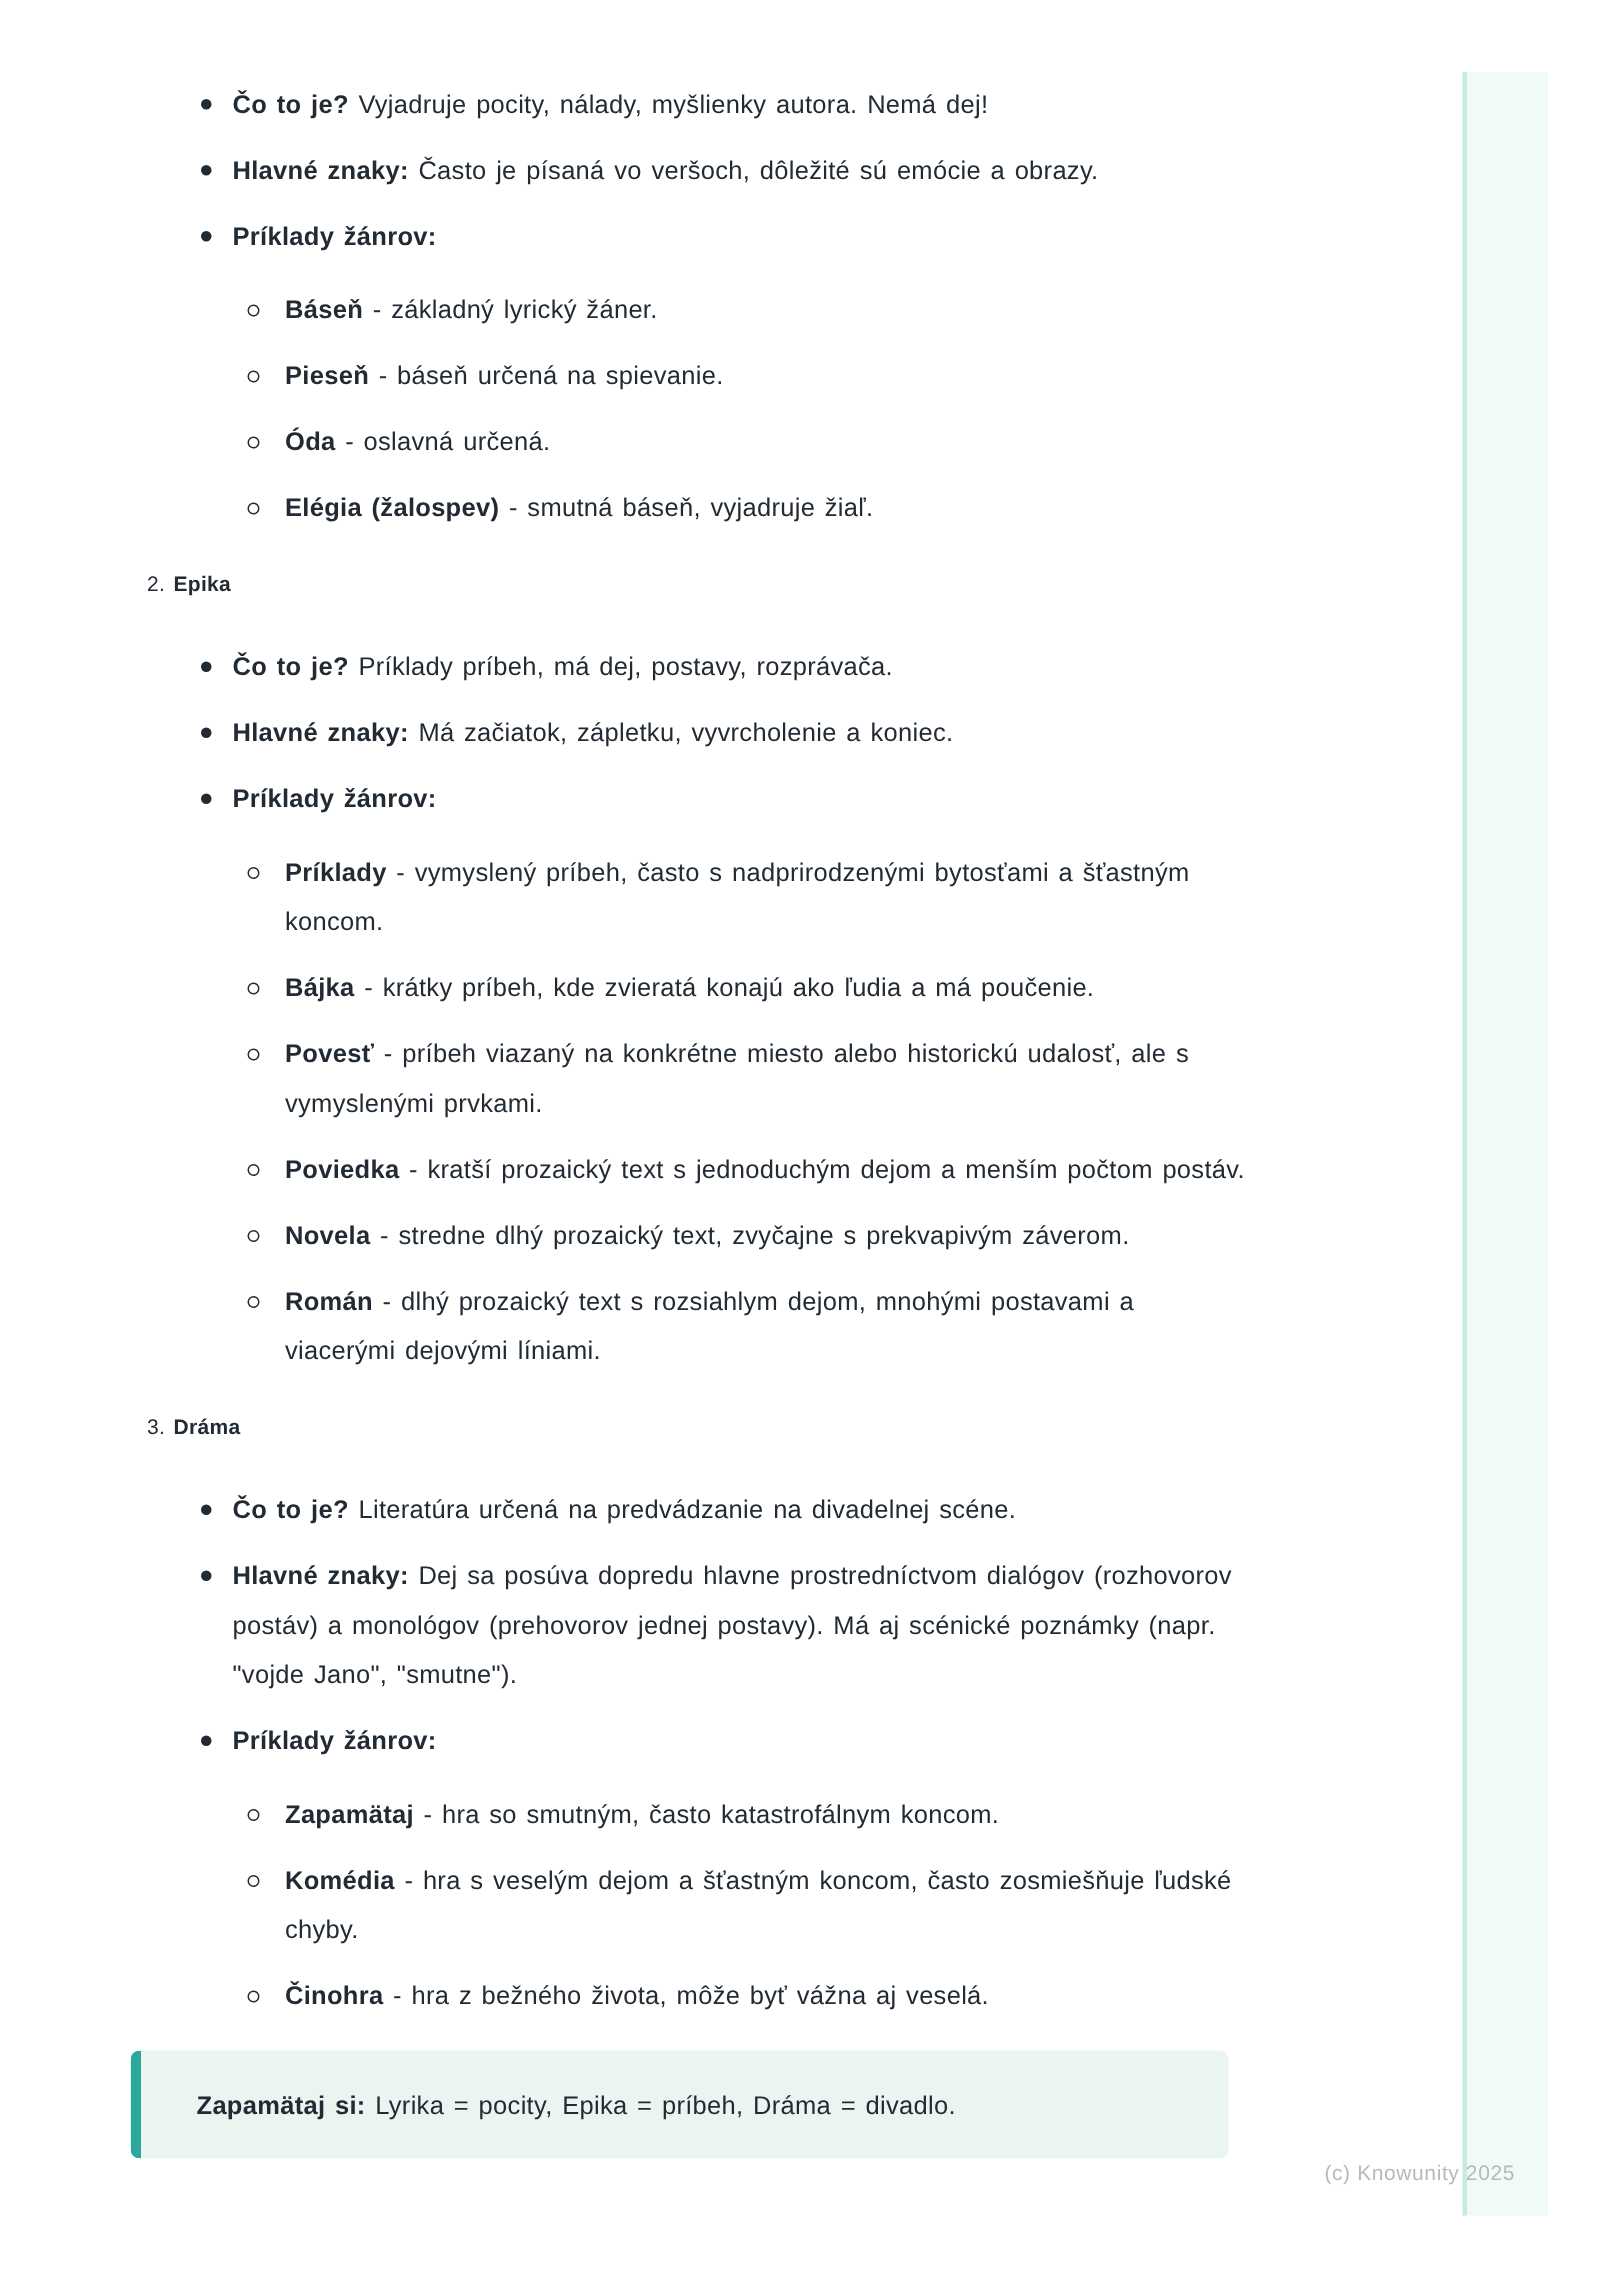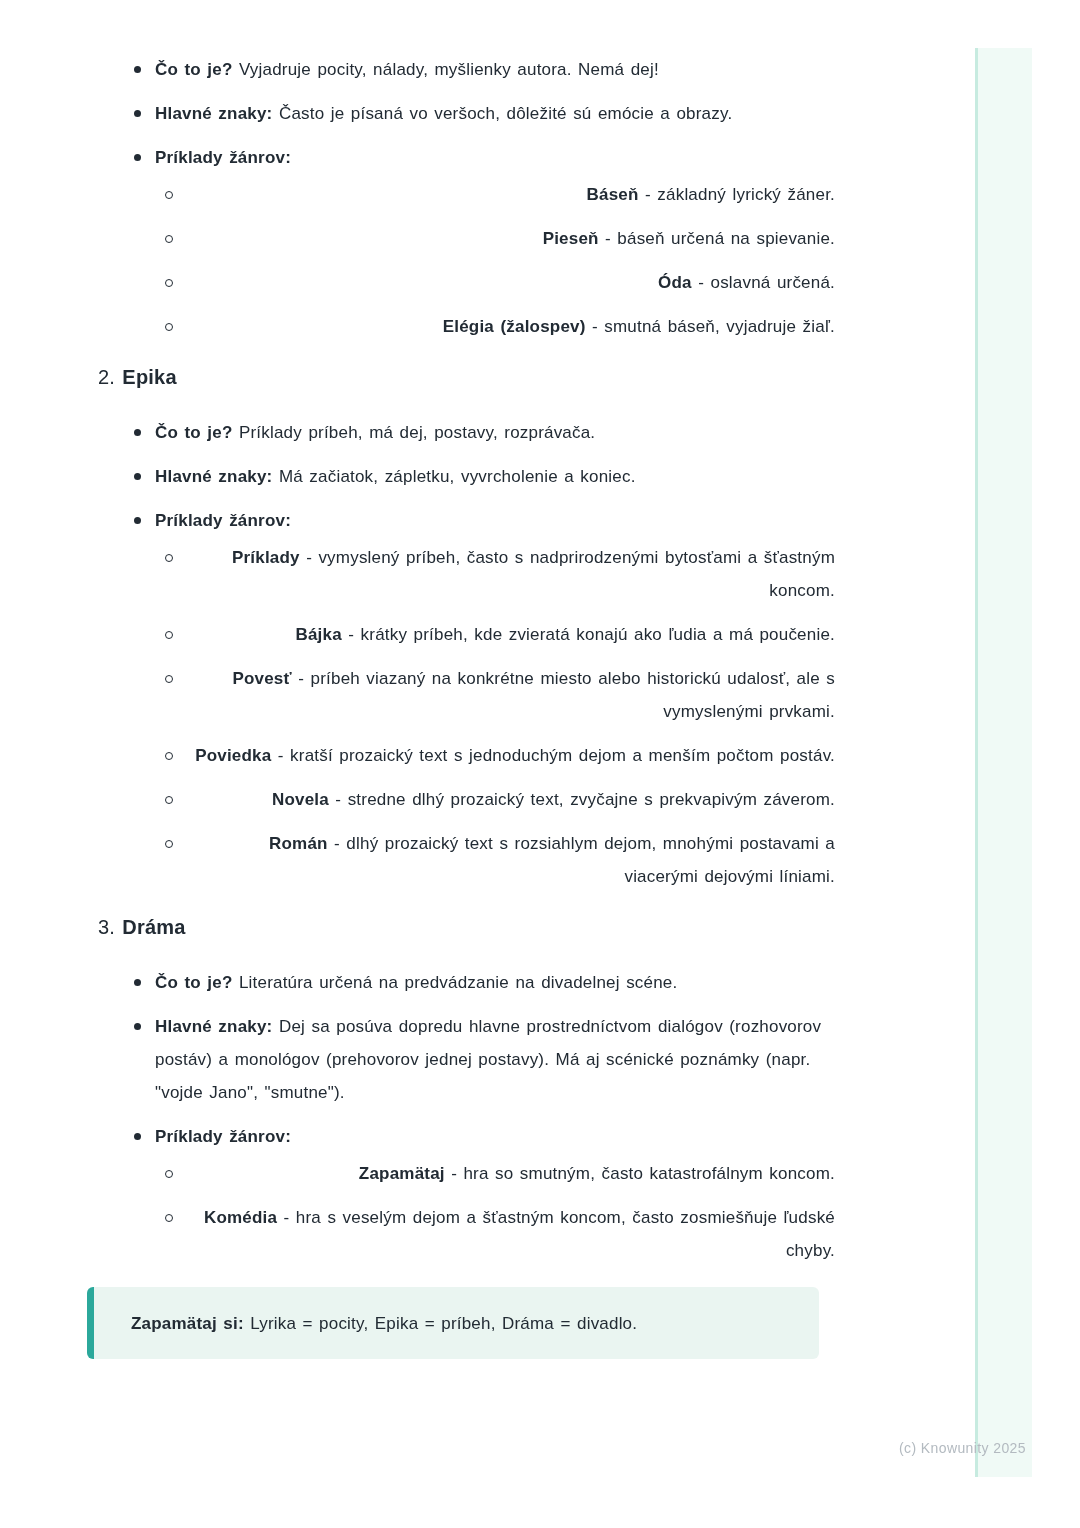--- a/index.html
+++ b/index.html
@@ -25,48 +25,48 @@
   }
   .content {
     position: absolute;
     left: 98px; top: 53px;
     width: 737px;
   }
   ul { list-style: none; margin: 0; padding: 0; }
   ul.top > .li1:first-child { margin-top: 0; }
   .li1 { position: relative; padding-left: 57px; margin-top: 11px; }
   .li2 { position: relative; padding-left: 35px; margin-top: 11px; }
-  ul.sub { margin-top: 4px; text-align: right; }
+  ul.sub { margin-top: 16px; }
   ul.sub > .li2:first-child { margin-top: 0; }
   .m1 {
     position: absolute; left: 36px; top: 13px;
     width: 7px; height: 7px; border-radius: 50%;
     background: #222b34;
   }
   .m2 {
     position: absolute; left: 10px; top: 13px;
     width: 6px; height: 6px; border-radius: 50%;
     border: 1.6px solid #222b34;
     background: transparent;
   }
   b { font-weight: 700; }
-  .heading { margin: 18px 0 22px 0; font-size: 20px; }
+  .heading { margin: 18px 0 22px 0; font-size: 14px; }
   .callout {
     margin-top: 20px;
     margin-left: -11px;
     width: 732px;
     box-sizing: border-box;
     background: #eaf5f1;
     border-left: 7px solid #2ba89b;
     border-radius: 6px;
     padding: 20px 30px 19px 37px;
   }
   .copyright {
     position: absolute;
-    right: 54px; top: 1438px;
+    right: 70px; top: 1438px;
     font-size: 14px; line-height: 20px;
     color: #b3bac0;
     letter-spacing: 0.4px;
     word-spacing: normal;
   }
 </style>
 </head>
 <body>
 
 <div class="side-strip"></div>
@@ -103,20 +103,21 @@
   </ul>
 
   <div class="heading"><span>3.</span> <b>Dráma</b></div>
   <ul class="top">
     <li class="li1"><span class="m1"></span><b>Čo to je?</b> <span>Literatúra určená na predvádzanie na divadelnej scéne.</span></li>
     <li class="li1"><span class="m1"></span><b>Hlavné znaky:</b> <span>Dej sa posúva dopredu hlavne prostredníctvom dialógov (rozhovorov postáv) a monológov (prehovorov jednej postavy). Má aj scénické poznámky (napr. "vojde Jano", "smutne").</span></li>
     <li class="li1"><span class="m1"></span><b>Príklady žánrov:</b>
       <ul class="sub">
         <li class="li2"><span class="m2"></span><b>Zapamätaj</b> <span>- hra so smutným, často katastrofálnym koncom.</span></li>
         <li class="li2"><span class="m2"></span><b>Komédia</b> <span>- hra s veselým dejom a šťastným koncom, často zosmiešňuje ľudské chyby.</span></li>
+        <li class="li2"><span class="m2"></span><b>Činohra</b> <span>- hra z bežného života, môže byť vážna aj veselá.</span></li>
       </ul>
     </li>
   </ul>
 
   <div class="callout"><b>Zapamätaj si:</b> <span>Lyrika = pocity, Epika = príbeh, Dráma = divadlo.</span></div>
 
 </div>
 
 <div class="copyright">(c) Knowunity 2025</div>
 

